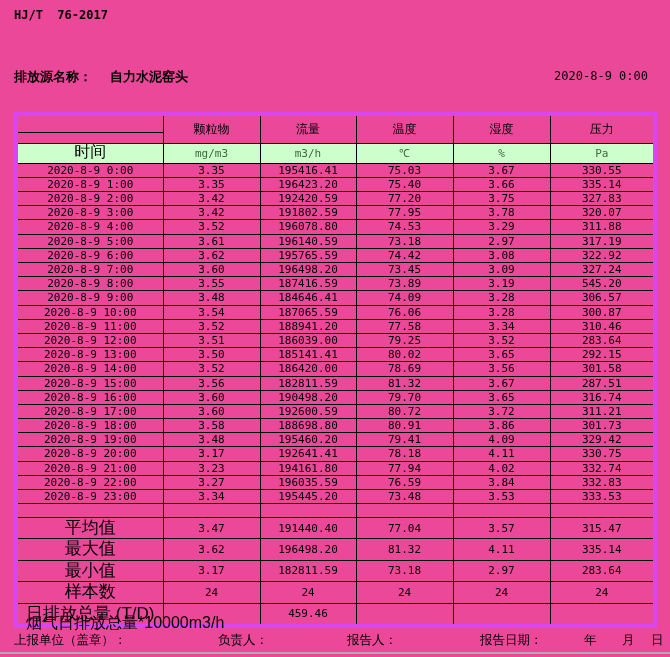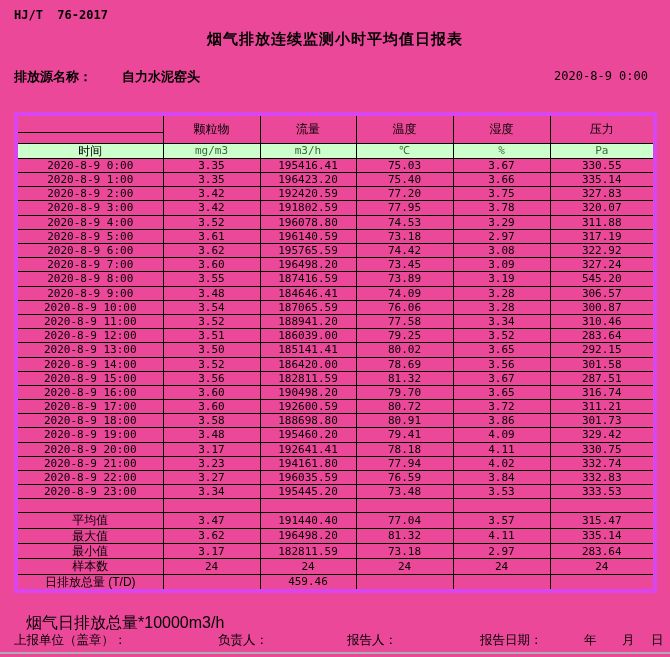--- a/index.html
+++ b/index.html
@@ -18,21 +18,21 @@
     font-family:"DejaVu Sans Mono", monospace;
   }
   .title {
     position:absolute; left:0; top:30px; width:100%;
     text-align:center; font-size:15px; font-weight:bold; letter-spacing:1px;
   }
   .source-line {
     position:absolute; left:14px; top:68px;
     font-size:13px; font-weight:bold;
   }
-  .source-line .src-name { margin-left:30px; }
+  .source-line .src-name { margin-left:18px; }
   .report-datetime {
     position:absolute; right:22px; top:69px;
     font-size:12px;
     font-family:"DejaVu Sans Mono", monospace;
   }
   table.report {
     position:absolute; left:14px; top:112px;
     width:643px;
     border-collapse:collapse; table-layout:fixed;
     font-size:11px;
@@ -47,29 +47,29 @@
   table.report { border:4px solid #d946ef; }
   thead th.col-name { font-size:12px; font-weight:normal; font-family:"Liberation Sans",sans-serif; }
   tr.hrow-a td { height:18px; }
   tr.hrow-b td { height:11px; }
   tr.unit-row td {
     height:14px;
     background:var(--unitbg,#ccffcc);
     color:#3a6b3a;
   }
   tr.unit-row td.time-head {
-    color:#000; font-size:12px;
-    font-family:Liberation Sans, sans-serif;
+    color:#000; font-size:16px;
+    font-family:Liberation Mono, monospace;
   }
   tbody.hourly td { height:13.8px; }
   tr.spacer td { height:16px; }
   tbody.summary td { height:13.8px; }
   tbody.summary td.label-cell {
     font-family:"Liberation Sans",sans-serif;
-    font-size:12px;
+    font-size:17px;
   }
   .foot-note {
     position:absolute; left:26px; top:613px;
     font-size:16px;
   }
   .sign-line {
     position:absolute; left:0; top:632px; width:670px; height:16px;
     font-size:12.5px;
   }
   .sign-line span { position:absolute; white-space:nowrap; }
@@ -84,21 +84,20 @@
     position:absolute; left:0; top:652px; width:670px; height:2px;
     background:#aeaeae;
   }
 </style>
 </head>
 <body>
 
 <div class="page">
 
   <div class="std">HJ/T  76-2017</div>
-  <div class="title">烟气排放连续监测小时平均值日报表</div>
 
   <div class="source-line">
     <span>排放源名称：</span><span class="src-name">自力水泥窑头</span>
   </div>
   <div class="report-datetime">2020-8-9 0:00</div>
 
   <table class="report">
     <colgroup>
       <col style="width:147px">
         <col style="width:97px">

